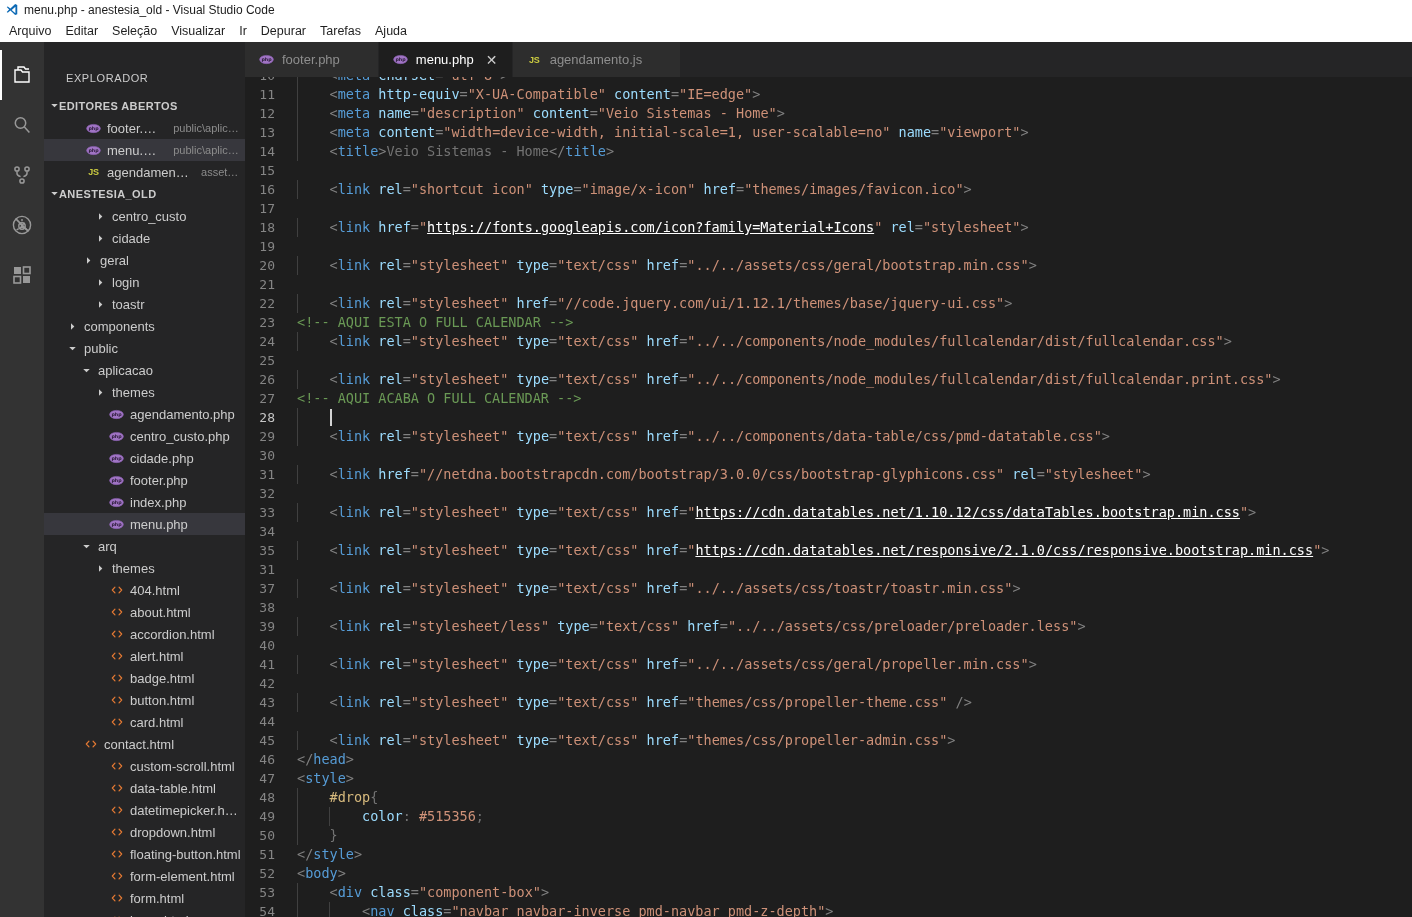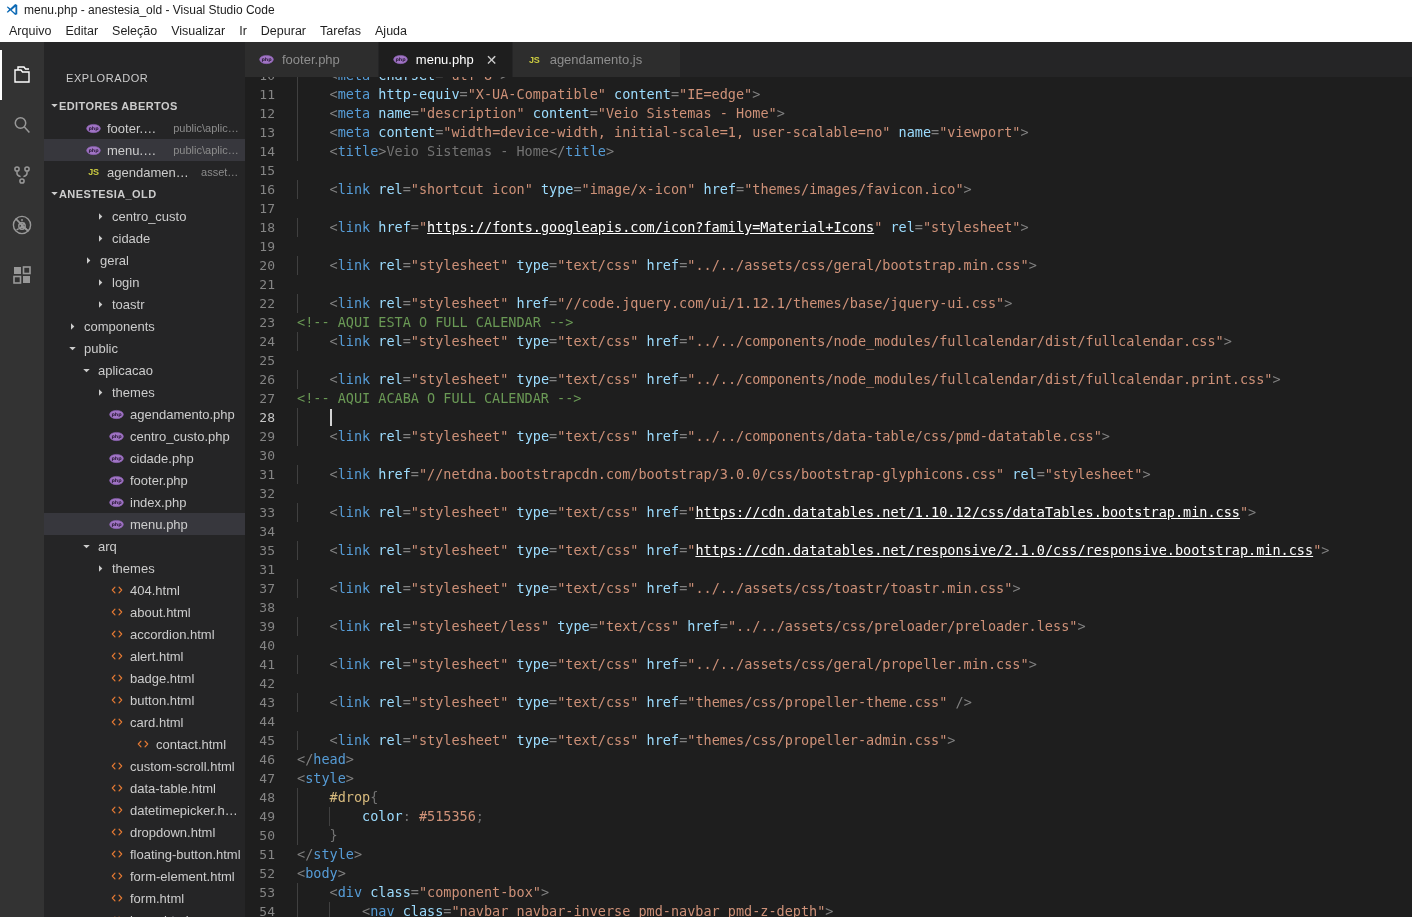--- a/index.html
+++ b/index.html
@@ -470,21 +470,21 @@
           </div>
           <div class="row" style="padding-left: 50px;">
             <span class="twisty"></span>
             <span class="ficon">
               <svg width="14" height="14" viewBox="0 0 24 24" fill="none" stroke="#e37933" stroke-width="2.1" stroke-linecap="round" stroke-linejoin="round">
                 <path d="M8.5 7 4 12l4.5 5M15.5 7l4.5 5-4.5 5"></path>
               </svg>
             </span>
             <span class="fname">card.html</span>
           </div>
-          <div class="row" style="padding-left: 76px;">
+          <div class="row" style="padding-left: 24px;">
             <span class="twisty"></span>
             <span class="ficon">
               <svg width="14" height="14" viewBox="0 0 24 24" fill="none" stroke="#e37933" stroke-width="2.1" stroke-linecap="round" stroke-linejoin="round">
                 <path d="M8.5 7 4 12l4.5 5M15.5 7l4.5 5-4.5 5"></path>
               </svg>
             </span>
             <span class="fname">contact.html</span>
           </div>
           <div class="row" style="padding-left: 50px;">
             <span class="twisty"></span>

